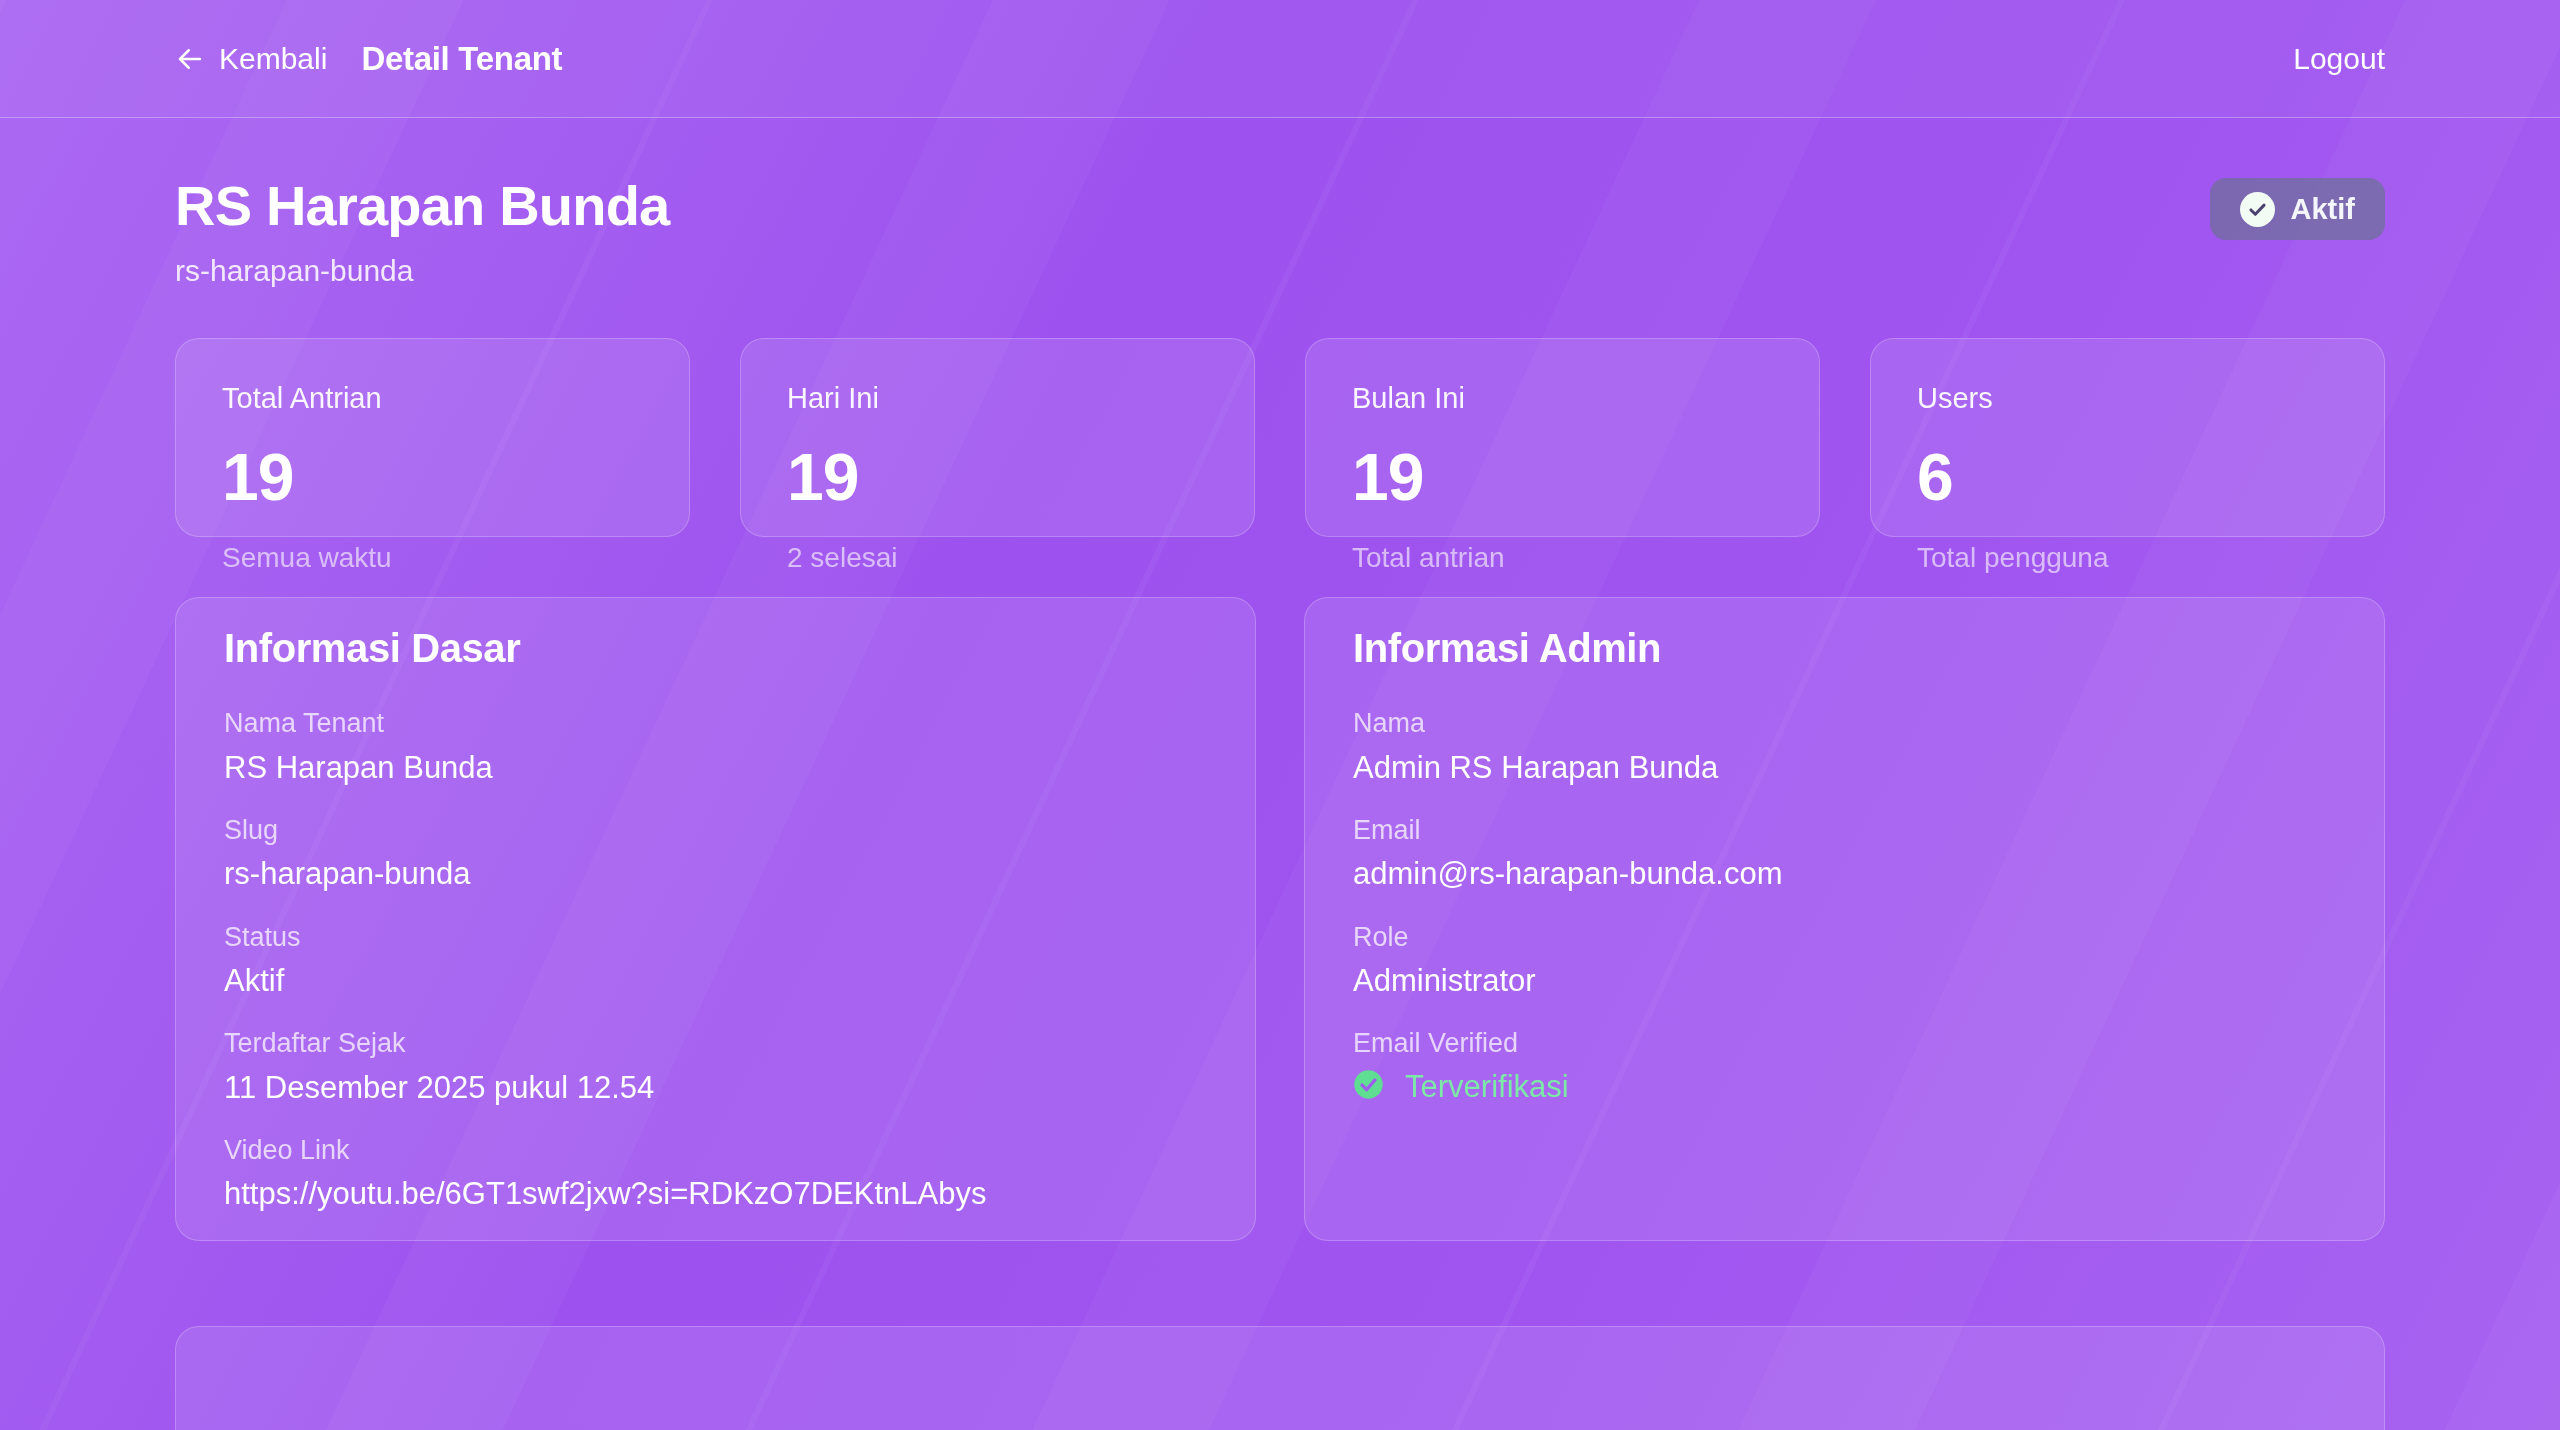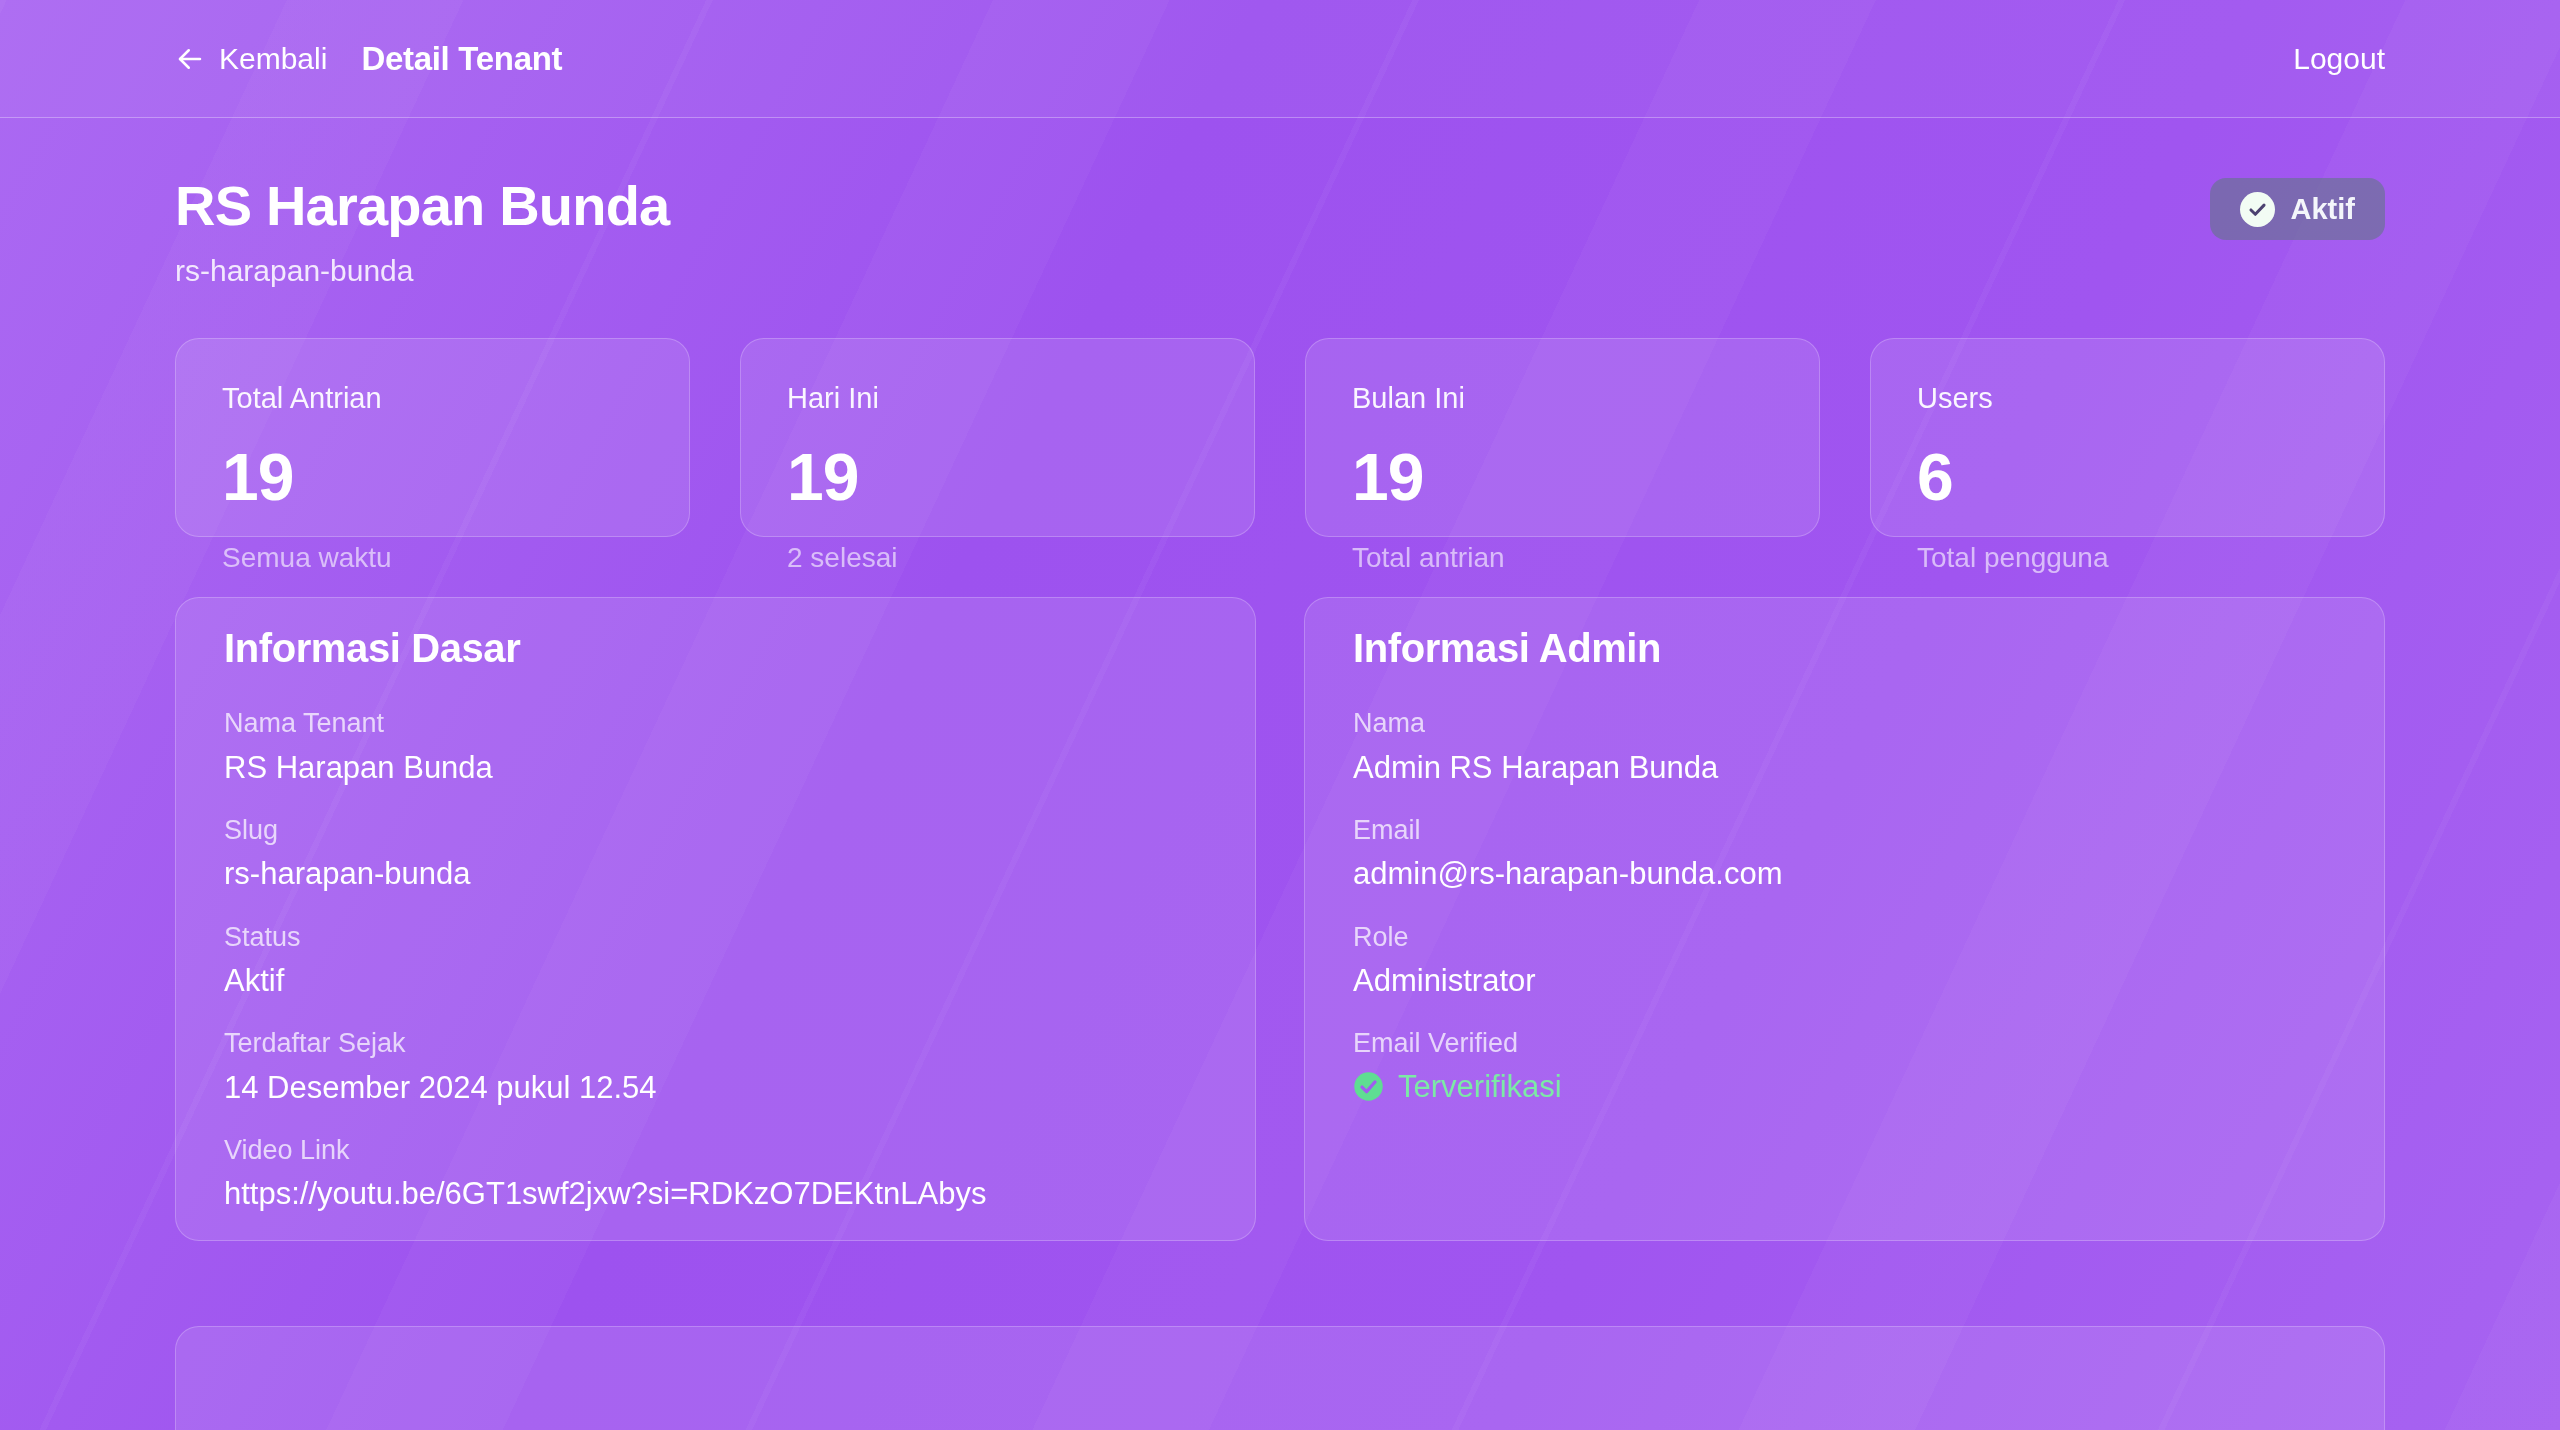--- a/index.html
+++ b/index.html
@@ -84,21 +84,21 @@
     margin-top: 60px;
     display: grid; grid-template-columns: 1fr 1fr; gap: 48px;
     align-items: stretch;
   }
   .info-card { padding: 28px 48px; }
   .info-title { font-size: 40px; font-weight: 700; letter-spacing: -0.4px; margin-bottom: 36px; }
   .field { margin-bottom: 28px; }
   .field:last-child { margin-bottom: 0; }
   .field-label { font-size: 27px; color: rgba(255,255,255,0.72); margin-bottom: 9px; line-height: 1.2; }
   .field-value { font-size: 31px; color: #ffffff; line-height: 1.2; }
-  .verified-row { display: flex; align-items: center; gap: 14px; }
+  .verified-row { display: flex; align-items: flex-start; gap: 21px; }
   .verified-text { font-size: 31px; font-weight: 500; }
   .verified-icon { display: flex; }
 
   
   .bottom-card {
     margin-top: 85px;
     height: 220px;
     padding: 19px 48px;
     border-bottom-left-radius: 0; border-bottom-right-radius: 0;
   }
@@ -176,21 +176,21 @@
         <div class="field">
           <div class="field-label">Slug</div>
           <div class="field-value">rs-harapan-bunda</div>
         </div>
         <div class="field">
           <div class="field-label">Status</div>
           <div class="field-value">Aktif</div>
         </div>
         <div class="field">
           <div class="field-label">Terdaftar Sejak</div>
-          <div class="field-value">14 Desember 2024 pukul 12.54</div>
+          <div class="field-value">11 Desember 2025 pukul 12.54</div>
         </div>
         <div class="field">
           <div class="field-label">Video Link</div>
           <div class="field-value">https://youtu.be/6GT1swf2jxw?si=RDKzO7DEKtnLAbys</div>
         </div>
       </div>
 
       <div class="card info-card">
         <h2 class="info-title">Informasi Admin</h2>
         <div class="field">

